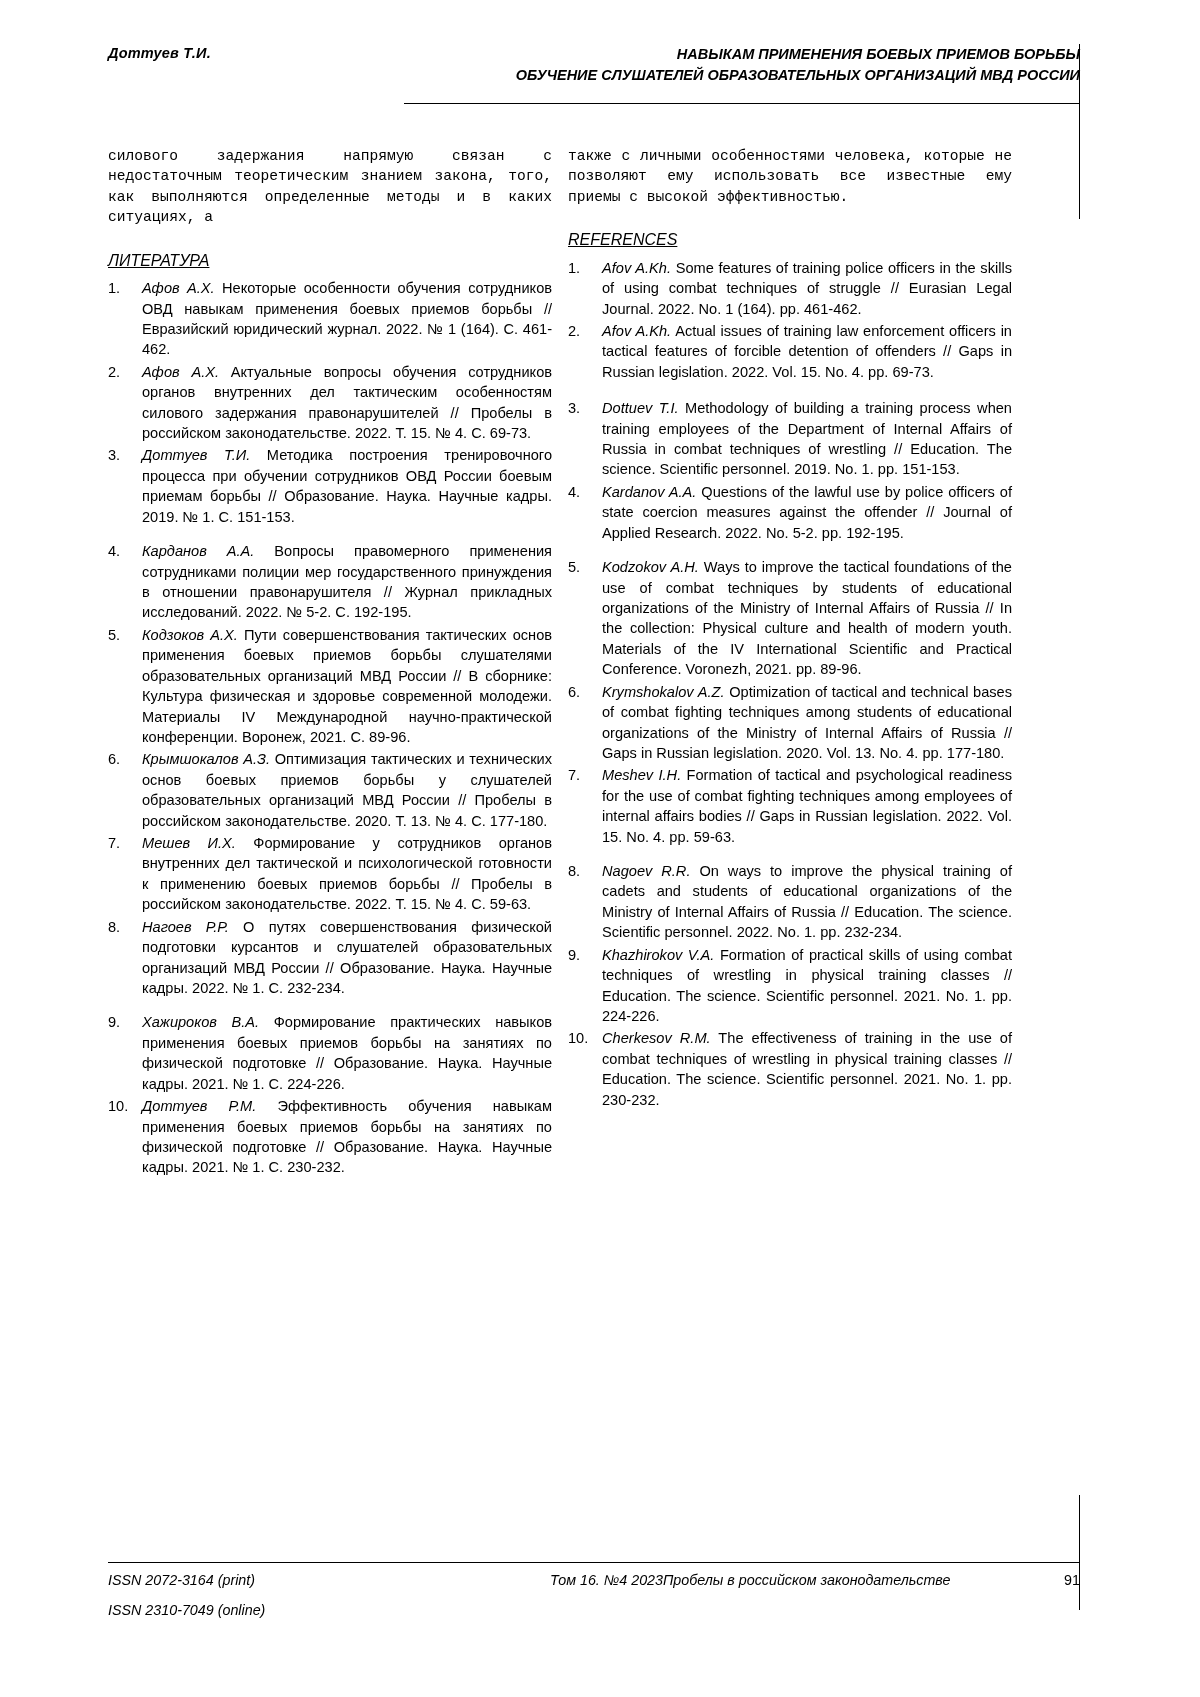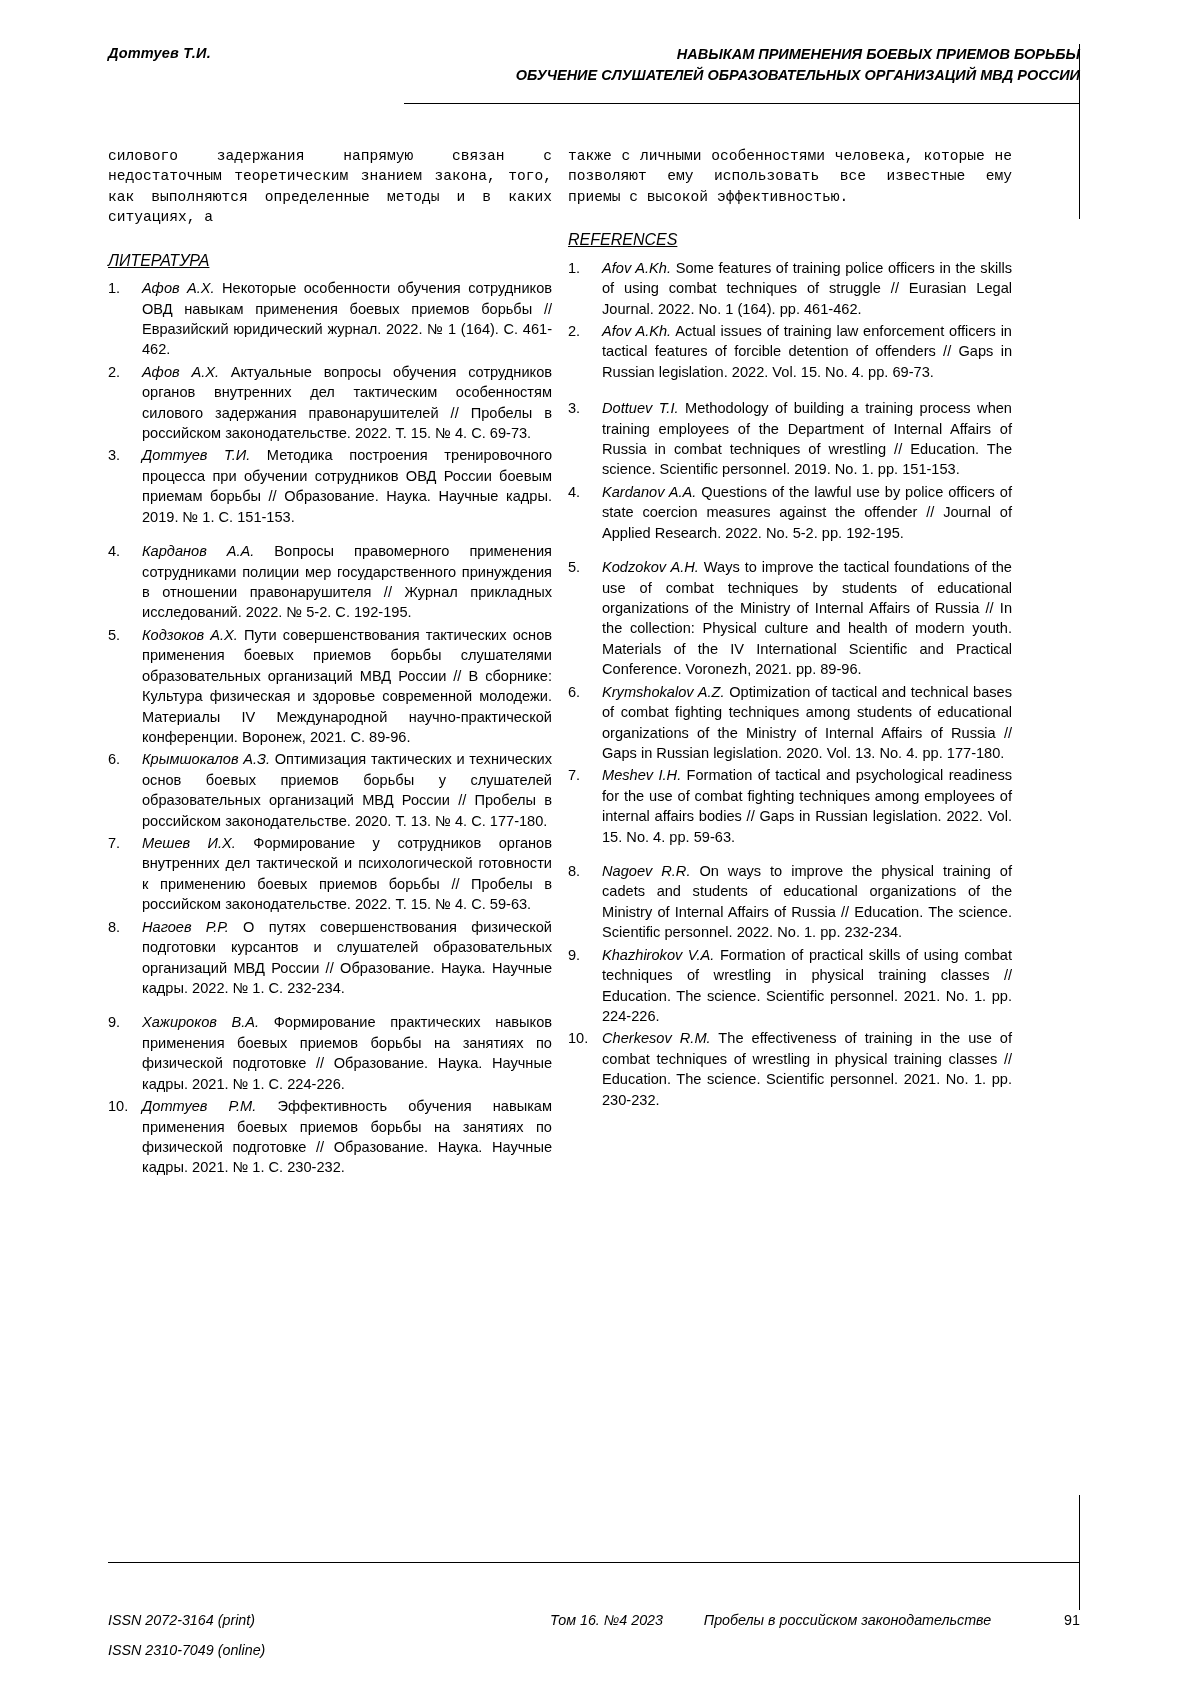--- a/index.html
+++ b/index.html
@@ -135,25 +135,24 @@
     position: absolute;
     left: 108px;
     top: 1572px;
     width: 972px;
     font-size: 14.3px;
     font-style: italic;
   }
   .footer-row {
     display: flex;
     align-items: baseline;
-    margin-top: 40px;
   }
   .f-issn { width: 300px; }
   .f-vol { width: 255px; text-align: right; }
-  .f-journal { flex: 1; text-align: center; padding-right: 14px;}
+  .f-journal { flex: 1; text-align: left; padding-right: 14px;}
   .f-page { width: 34px; text-align: right; font-style: normal; }
   .f-issn2 { margin-top: 14px; }
 </style>
 </head>
 <body>
 
 <div class="page">
 
   <div class="header">
     <div class="header-author">Доттуев Т.И.</div>

